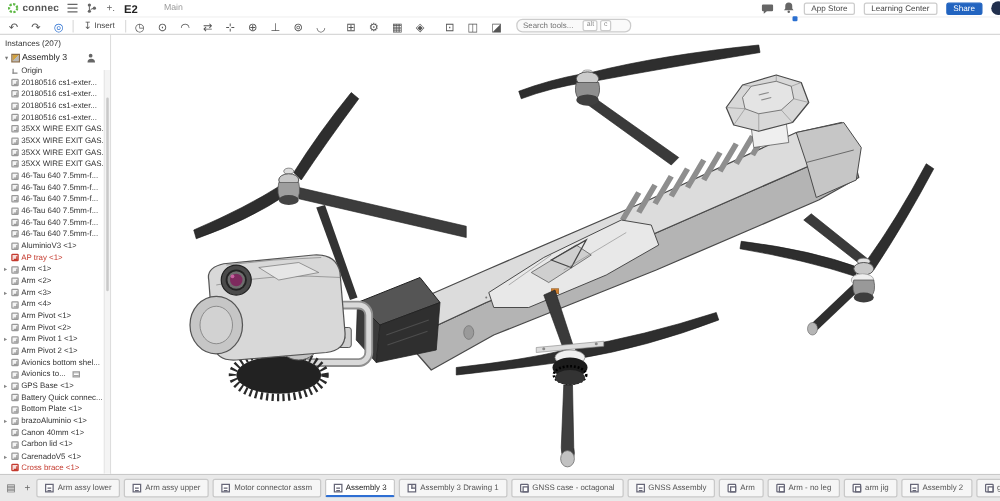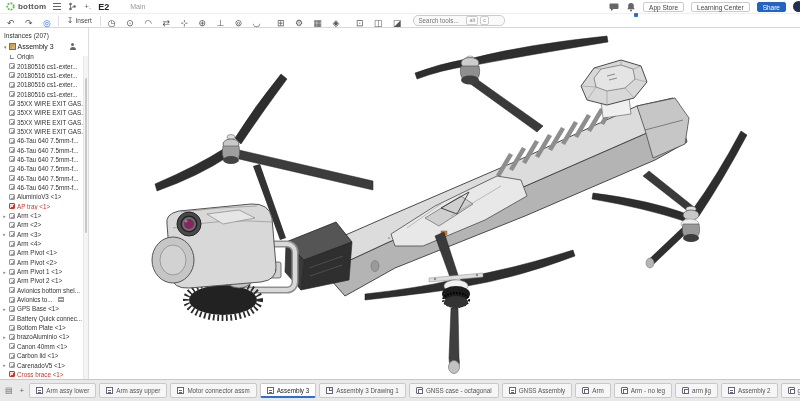--- a/index.html
+++ b/index.html
@@ -102,21 +102,21 @@
     background:#e9e9e9; border-left:1px solid #667; border-bottom:1px solid #667; }
 </style>
 </head>
 <body>
 
 <div class="topbar">
   <div class="logo">
     <svg width="9" height="9" viewBox="0 0 10 10">
       <circle cx="5" cy="5" r="3.6" fill="none" stroke="#5eb845" stroke-width="2" stroke-dasharray="2 1.3"></circle>
     </svg>
-    <span class="logo-text">bottom</span>
+    <span class="logo-text">connec</span>
   </div>
   <span class="menu-bars"></span>
   <svg width="9" height="9" viewBox="0 0 9 9">
     <circle cx="2.5" cy="2" r="1.3" fill="#666"></circle>
       <circle cx="2.5" cy="7" r="1.3" fill="#666"></circle>
     <circle cx="6.5" cy="4.5" r="1.3" fill="#666"></circle>
       <path d="M2.5 3 v3 M3.5 5.5 L5.5 4.8" stroke="#666" stroke-width=".8" fill="none"></path>
   </svg>
   <span class="tb-ic">+.</span>
   <span class="doc-title">E2</span>

